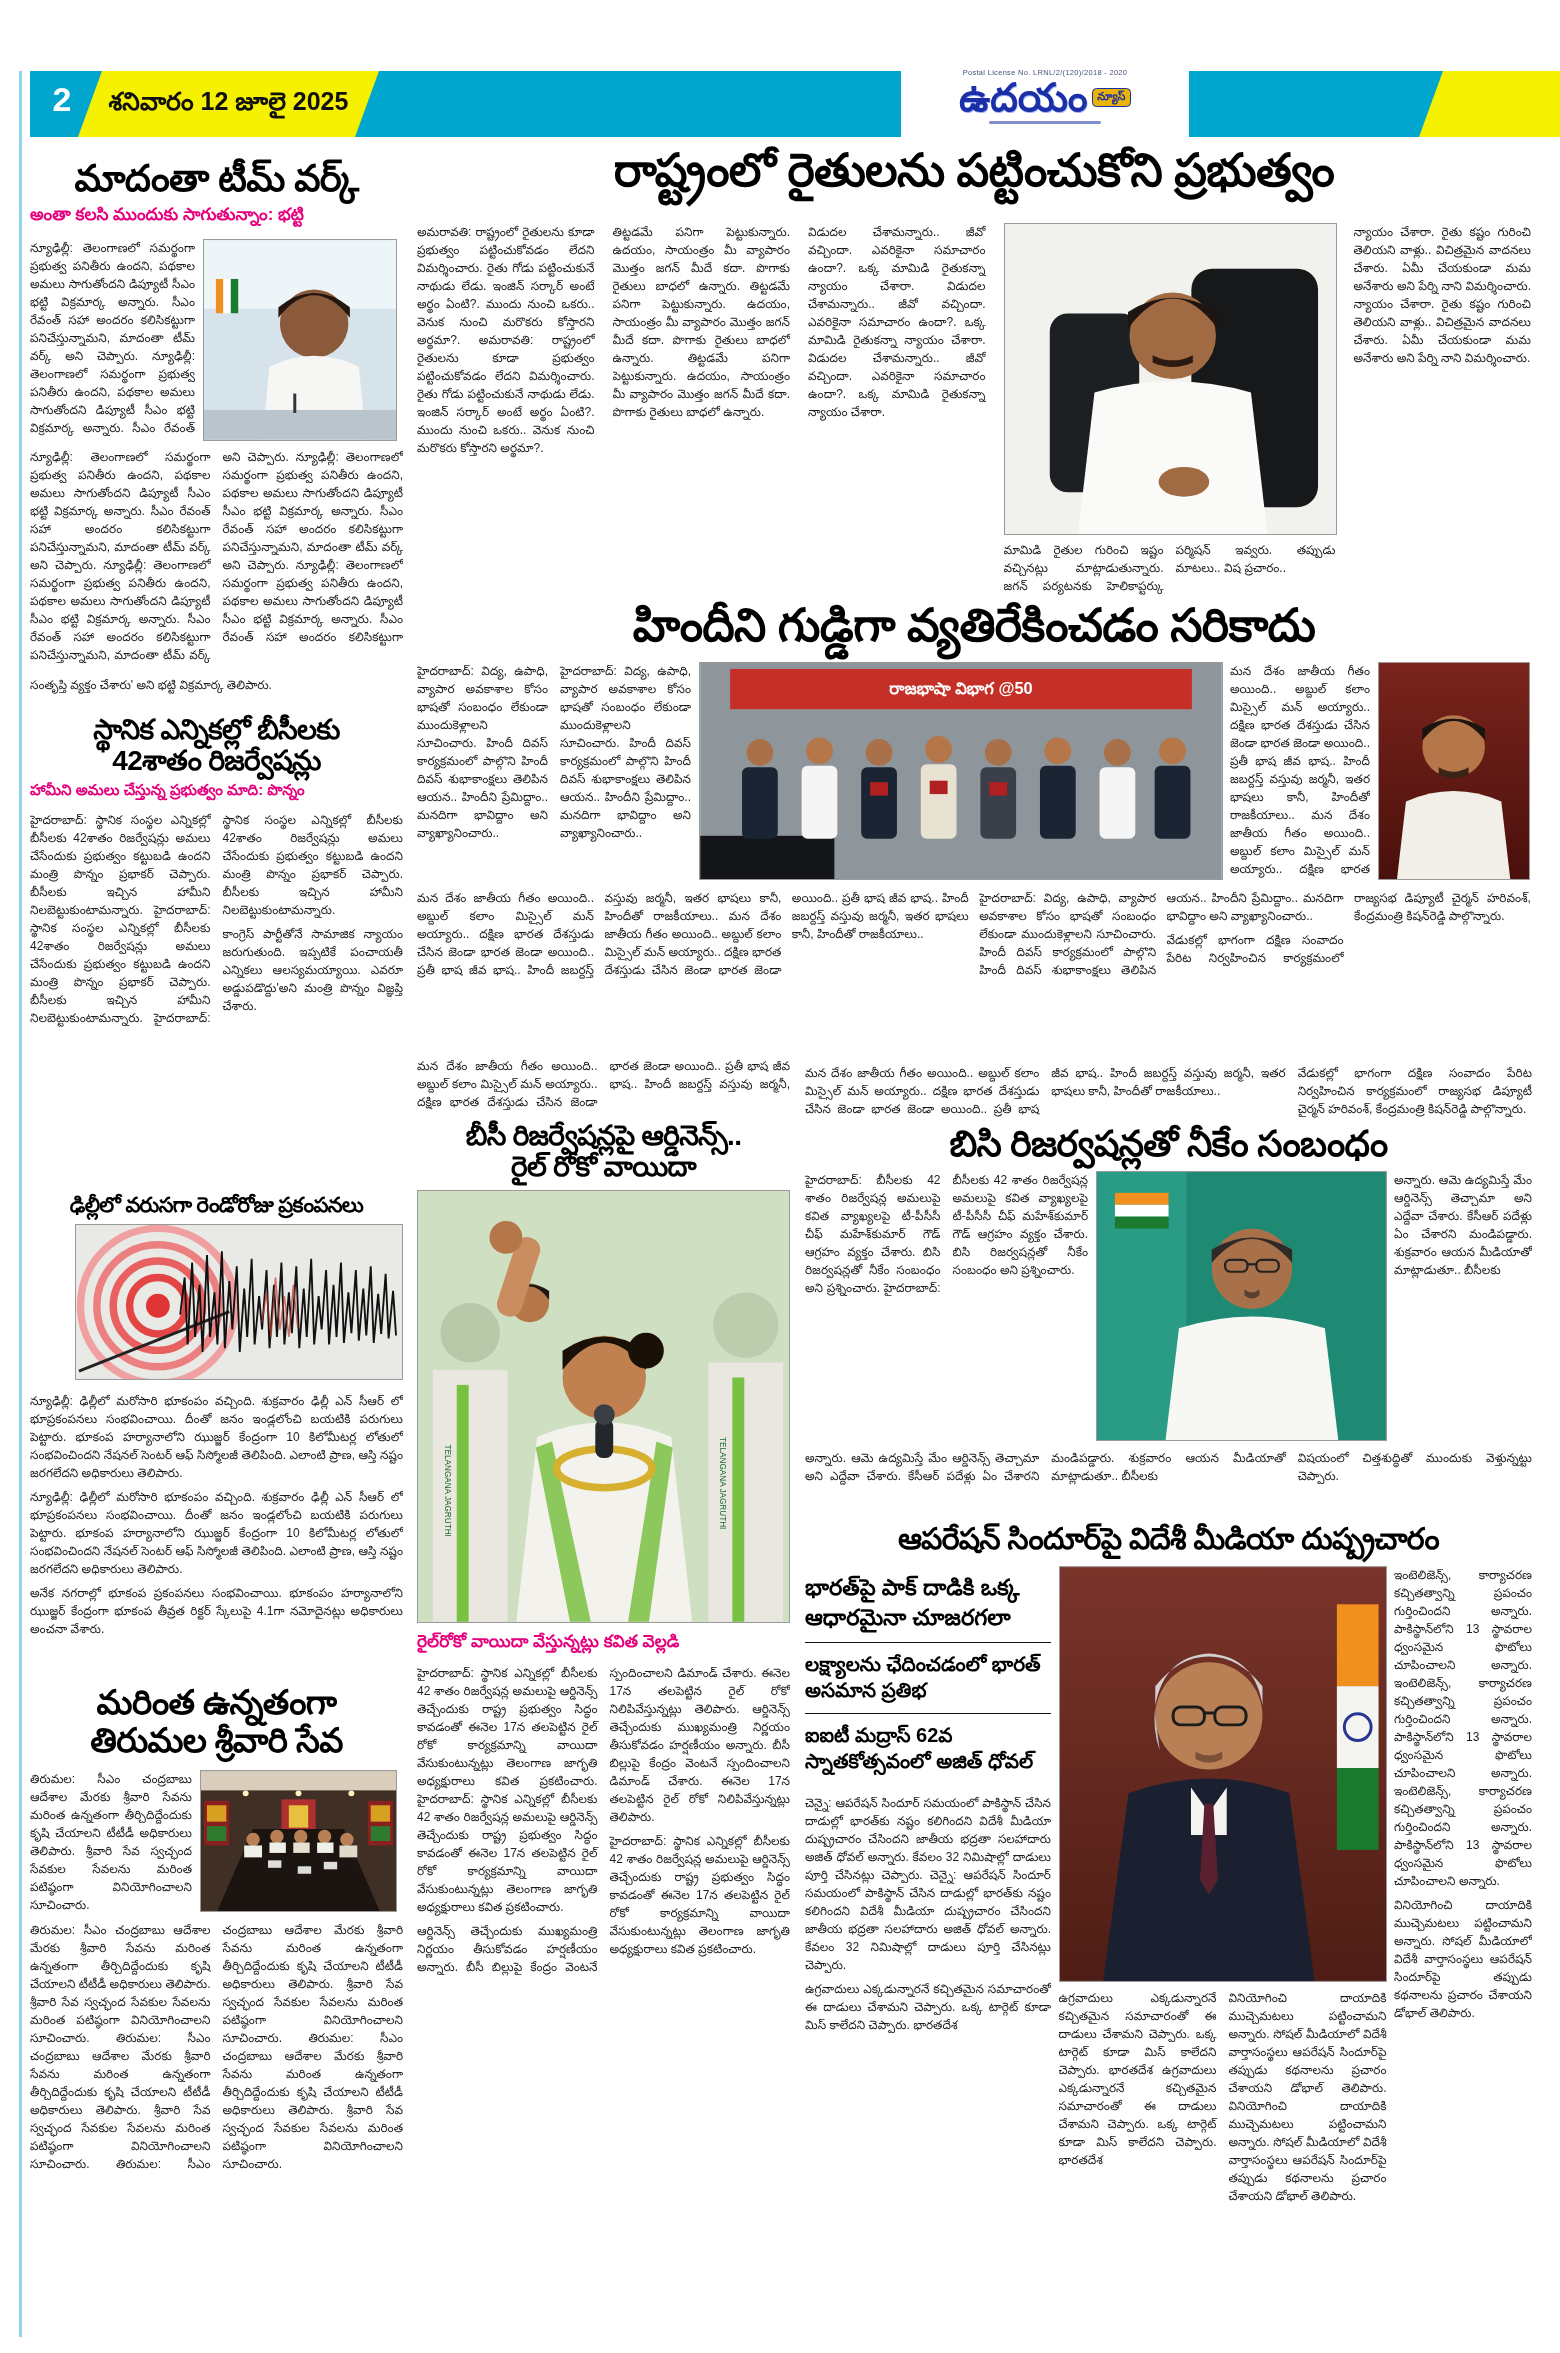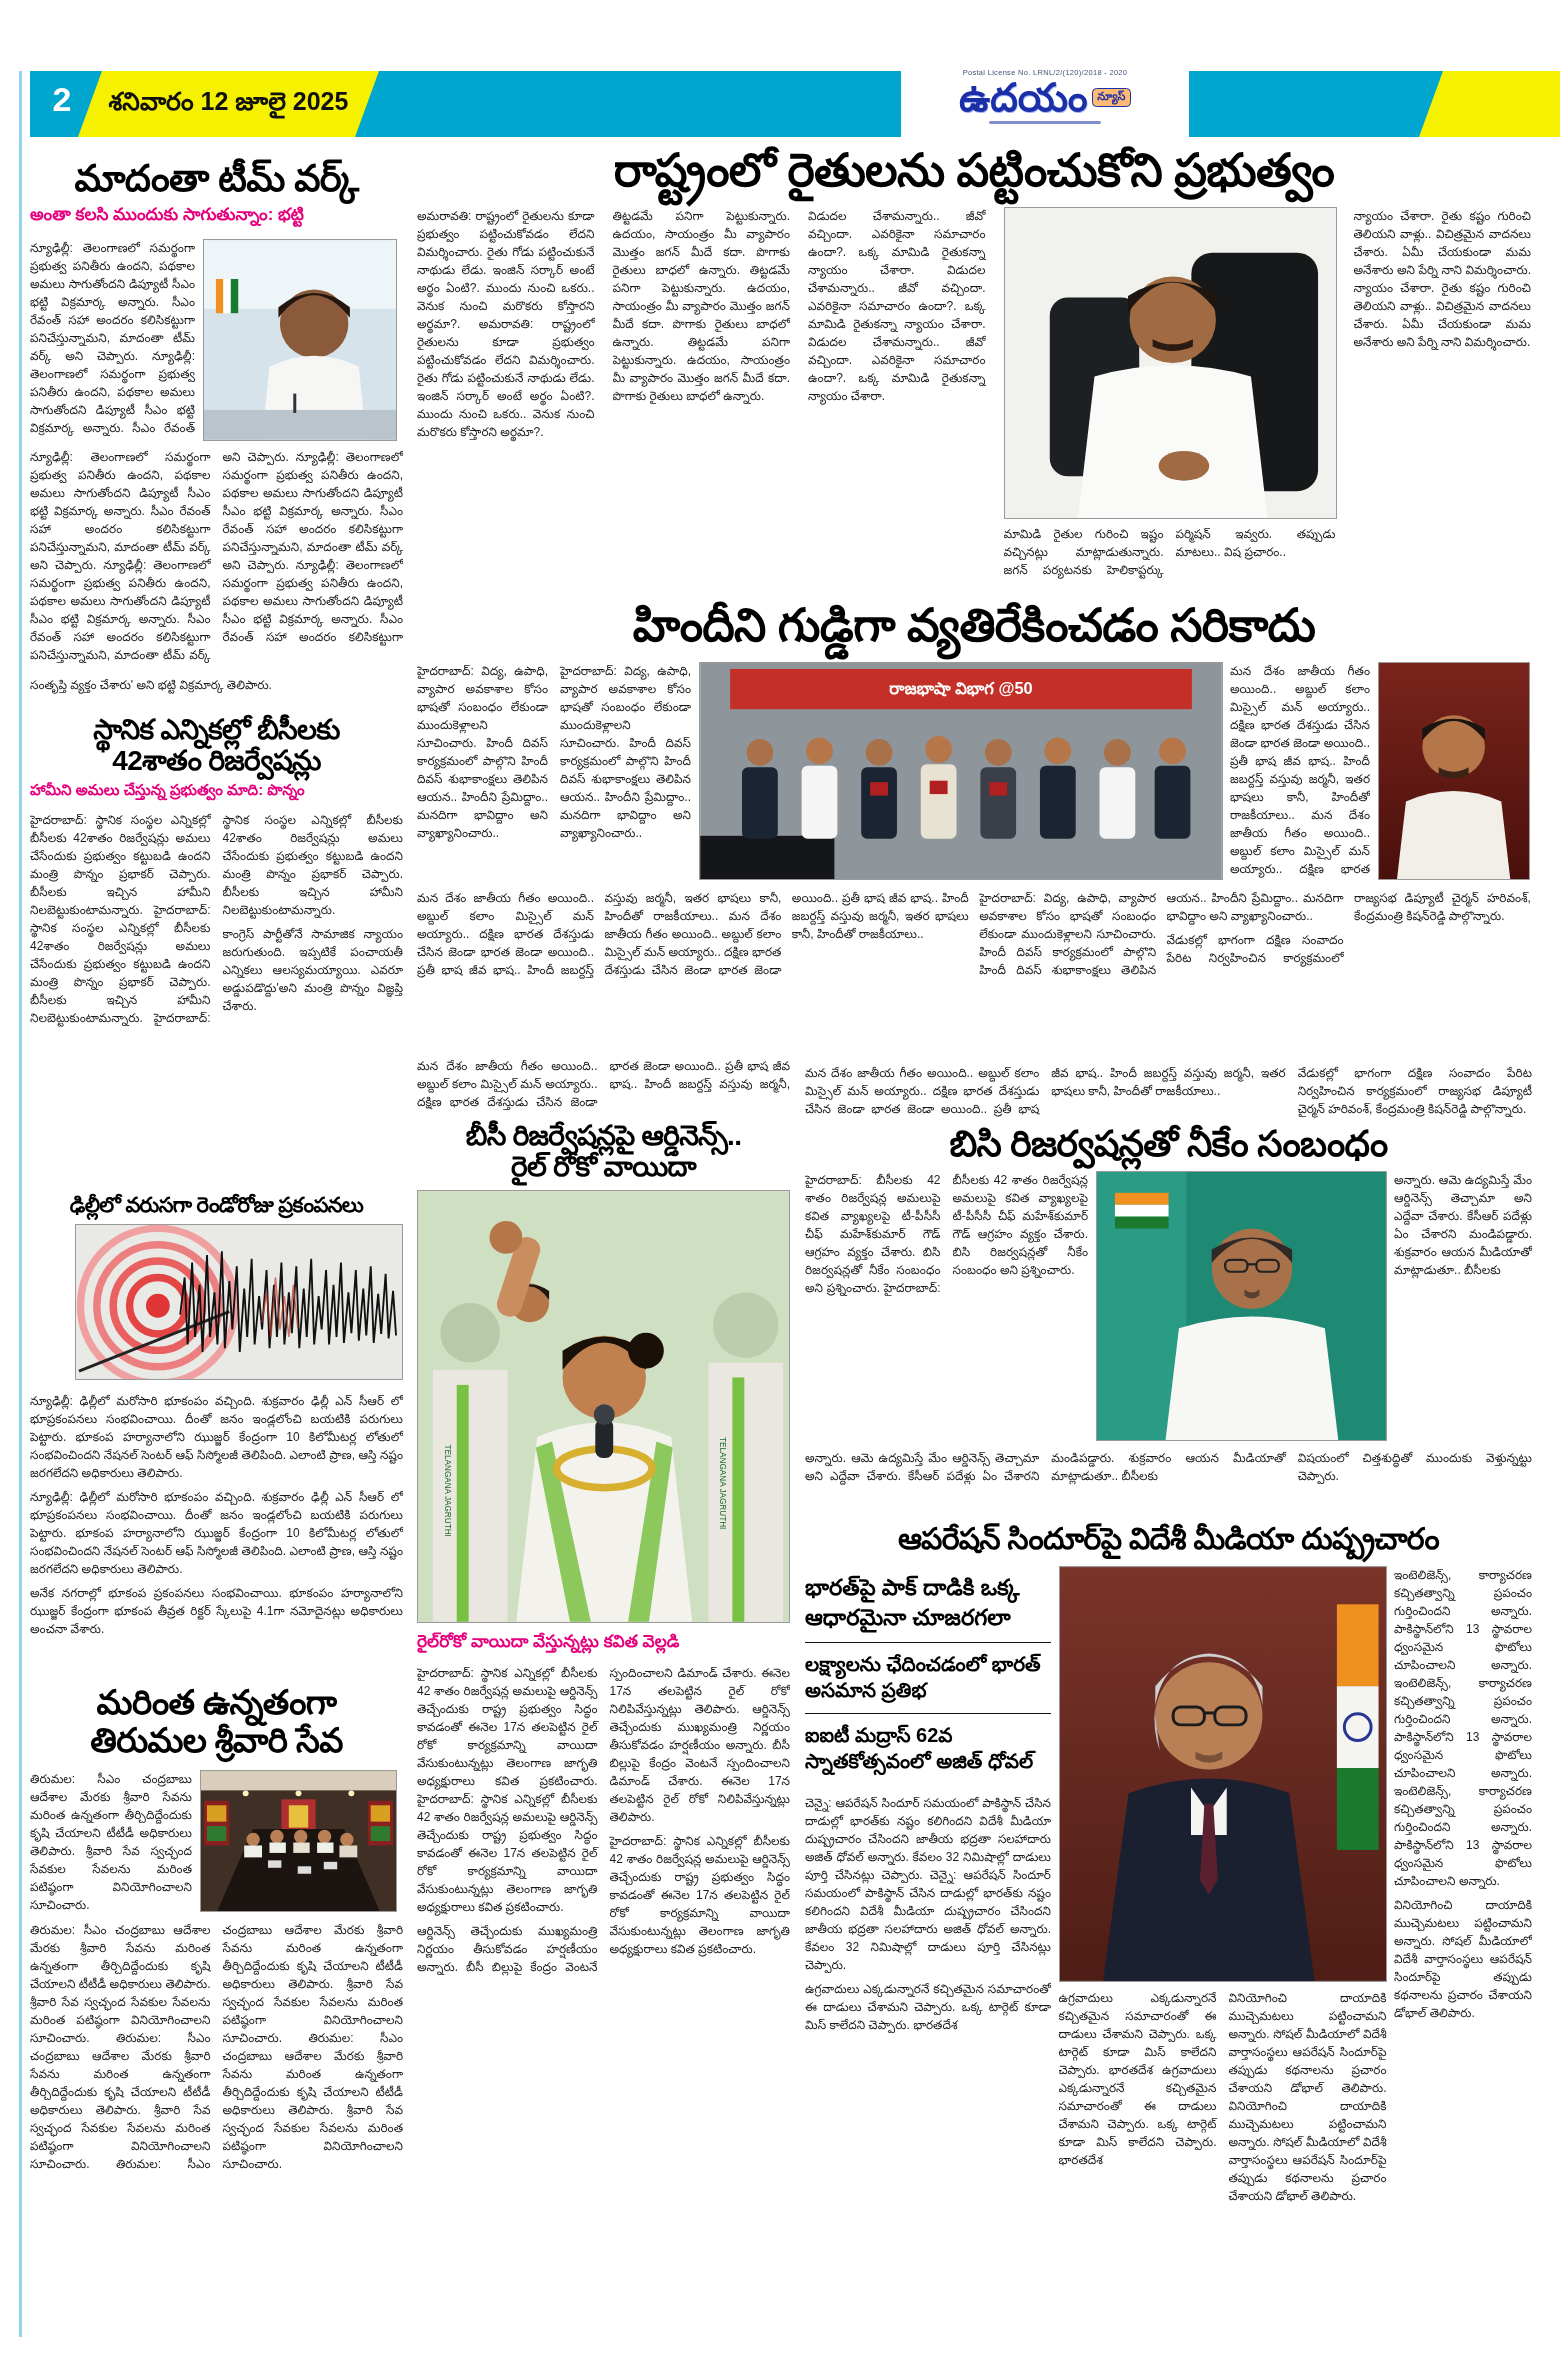--- a/index.html
+++ b/index.html
@@ -9,21 +9,21 @@
   .header-bar{left:30px;top:71px;width:1502px;height:66px;background:#00a6ce;}
   .pageno{position:absolute;left:7.5px;top:9px;width:49px;text-align:center;font-size:34px;font-weight:800;color:#fff;}
   .flag{position:absolute;top:0;height:66px;background:#f6f101;transform:skewX(-20deg);}
   .flag-date{left:60px;width:277px;}
   .flag-right{left:1401px;width:149px;}
   .date-text{transform:skewX(20deg);display:flex;align-items:center;justify-content:center;height:100%;font-size:25px;font-weight:800;color:#111;white-space:nowrap;}
   .masthead-box{position:absolute;left:871px;top:-7.5px;width:288px;height:79px;background:#fff;text-align:center;}
   .mh-license{font-size:7.5px;color:#44537a;letter-spacing:0.3px;margin-top:4px;}
   .mh-logo-row{display:flex;align-items:center;justify-content:center;gap:4px;margin-top:1.5px;}
   .mh-logo{font-size:39px;font-weight:800;color:#1b2fa6;text-shadow:0.7px 0.7px 0 #9fb0ff;line-height:1;}
-  .mh-badge{font-size:11.2px;font-weight:700;color:#1b2fa6;border:1.5px solid #1b2fa6;border-radius:4.5px;padding:0.7px 4.5px;background:#fdba74;}
+  .mh-badge{font-size:11.2px;font-weight:700;color:#1b2fa6;border:1.5px solid #1b2fa6;border-radius:4.5px;padding:0.7px 4.5px;background:#eab308;}
   .mh-squiggle{width:112px;height:3px;background:#1b2fa6;opacity:.55;border-radius:1.5px;margin:3.7px auto 0;}
   .left-rule{left:19.4px;top:71px;width:2.2px;height:2266px;background:#8fd4ea;}
   
   .bodytext{font-size:12px;line-height:1.5;text-align:justify;color:#1c1c1c;overflow:hidden;}
   .bodytext p{margin:0 0 6px 0;}
   .cols2{column-count:2;column-gap:12px;}
   .cols3{column-count:3;column-gap:12px;}
   .cols6{column-count:6;column-gap:10.4px;}
   .hl{font-weight:800;color:#000;text-align:center;white-space:nowrap;line-height:1.12;letter-spacing:-0.7px;}
   .pink{color:#e5007d;font-weight:700;text-align:left;white-space:nowrap;}
@@ -147,21 +147,21 @@
       </svg>
     </div>
   </div>
   <div class="bodytext cols2" style="margin-top:9px;height:394px;">
     <p>తిరుమల: సీఎం చంద్రబాబు ఆదేశాల మేరకు శ్రీవారి సేవను మరింత ఉన్నతంగా తీర్చిదిద్దేందుకు కృషి చేయాలని టీటీడీ అధికారులు తెలిపారు. శ్రీవారి సేవ స్వచ్ఛంద సేవకుల సేవలను మరింత పటిష్ఠంగా వినియోగించాలని సూచించారు. తిరుమల: సీఎం చంద్రబాబు ఆదేశాల మేరకు శ్రీవారి సేవను మరింత ఉన్నతంగా తీర్చిదిద్దేందుకు కృషి చేయాలని టీటీడీ అధికారులు తెలిపారు. శ్రీవారి సేవ స్వచ్ఛంద సేవకుల సేవలను మరింత పటిష్ఠంగా వినియోగించాలని సూచించారు. తిరుమల: సీఎం చంద్రబాబు ఆదేశాల మేరకు శ్రీవారి సేవను మరింత ఉన్నతంగా తీర్చిదిద్దేందుకు కృషి చేయాలని టీటీడీ అధికారులు తెలిపారు. శ్రీవారి సేవ స్వచ్ఛంద సేవకుల సేవలను మరింత పటిష్ఠంగా వినియోగించాలని సూచించారు. తిరుమల: సీఎం చంద్రబాబు ఆదేశాల మేరకు శ్రీవారి సేవను మరింత ఉన్నతంగా తీర్చిదిద్దేందుకు కృషి చేయాలని టీటీడీ అధికారులు తెలిపారు. శ్రీవారి సేవ స్వచ్ఛంద సేవకుల సేవలను మరింత పటిష్ఠంగా వినియోగించాలని సూచించారు.</p>
   </div>
 </div>
 
 <div class="abs" style="left:417px;top:145px;width:1114px;">
   <div class="hl" style="font-size:46px;">రాష్ట్రంలో రైతులను పట్టించుకోని ప్రభుత్వం</div>
-  <div class="row" style="margin-top:10px;height:376px;gap:18px;">
+  <div class="row" style="margin-top:26px;height:376px;gap:18px;">
     <div class="bodytext" style="flex:1;">అమరావతి: రాష్ట్రంలో రైతులను కూడా ప్రభుత్వం పట్టించుకోవడం లేదని విమర్శించారు. రైతు గోడు పట్టించుకునే నాథుడు లేడు. ఇంజిన్ సర్కార్ అంటే అర్థం ఏంటి?. ముందు నుంచి ఒకరు.. వెనుక నుంచి మరొకరు కోస్తారని అర్థమా?. అమరావతి: రాష్ట్రంలో రైతులను కూడా ప్రభుత్వం పట్టించుకోవడం లేదని విమర్శించారు. రైతు గోడు పట్టించుకునే నాథుడు లేడు. ఇంజిన్ సర్కార్ అంటే అర్థం ఏంటి?. ముందు నుంచి ఒకరు.. వెనుక నుంచి మరొకరు కోస్తారని అర్థమా?.</div>
     <div class="bodytext" style="flex:1;">తిట్టడమే పనిగా పెట్టుకున్నారు. ఉదయం, సాయంత్రం మీ వ్యాపారం మొత్తం జగన్ మీదే కదా. పొగాకు రైతులు బాధలో ఉన్నారు. తిట్టడమే పనిగా పెట్టుకున్నారు. ఉదయం, సాయంత్రం మీ వ్యాపారం మొత్తం జగన్ మీదే కదా. పొగాకు రైతులు బాధలో ఉన్నారు. తిట్టడమే పనిగా పెట్టుకున్నారు. ఉదయం, సాయంత్రం మీ వ్యాపారం మొత్తం జగన్ మీదే కదా. పొగాకు రైతులు బాధలో ఉన్నారు.</div>
     <div class="bodytext" style="flex:1;">విడుదల చేశామన్నారు.. జీవో వచ్చిందా. ఎవరికైనా సమాచారం ఉందా?. ఒక్క మామిడి రైతుకన్నా న్యాయం చేశారా. విడుదల చేశామన్నారు.. జీవో వచ్చిందా. ఎవరికైనా సమాచారం ఉందా?. ఒక్క మామిడి రైతుకన్నా న్యాయం చేశారా. విడుదల చేశామన్నారు.. జీవో వచ్చిందా. ఎవరికైనా సమాచారం ఉందా?. ఒక్క మామిడి రైతుకన్నా న్యాయం చేశారా.</div>
     <div style="width:332px;flex:none;">
       <div class="photo" style="width:331px;height:310px;">
         <svg width="331" height="310" viewBox="0 0 444 416">
           <rect width="444" height="416" fill="#f1f1ee"></rect>
           <rect x="250" y="60" width="170" height="320" rx="28" fill="#16181a"></rect>
           <rect x="60" y="120" width="120" height="240" rx="24" fill="#1d2023"></rect>
           <circle cx="225" cy="150" r="58" fill="#a06a42"></circle>

